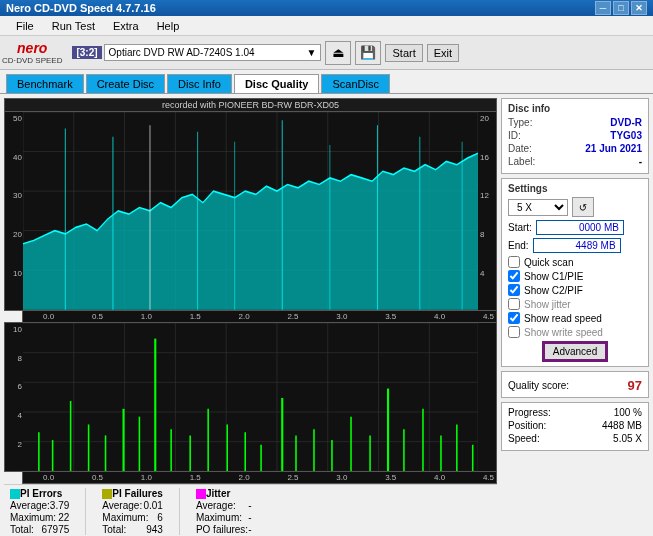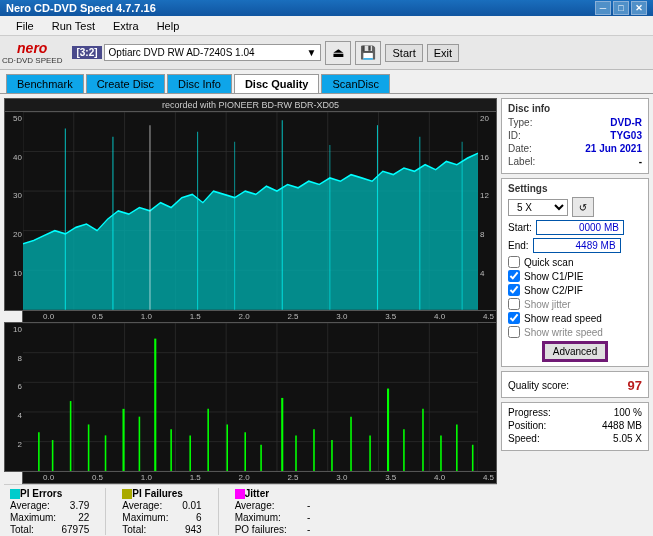--- a/index.html
+++ b/index.html
@@ -97,21 +97,21 @@
     #stats-bar {
       display: flex;
       gap: 10px;
       padding: 3px 6px;
       background: #f0f0f0;
       border-top: 1px solid #ccc;
       font-size: 10px;
     }
     .stat-group { display: flex; flex-direction: column; gap: 1px; }
     .stat-title { display: flex; align-items: flex-end; font-weight: bold; }
-    .stat-row { display: flex; justify-content: space-between; gap: 20px; }
+    .stat-row { display: flex; justify-content: space-between; gap: 0; }
     .color-box { width: 10px; height: 10px; display: inline-block; }
 
     
     #right-panel {
       width: 148px;
       margin: 4px 4px 4px 2px;
       display: flex;
       flex-direction: column;
       gap: 4px;
       font-size: 10px;

